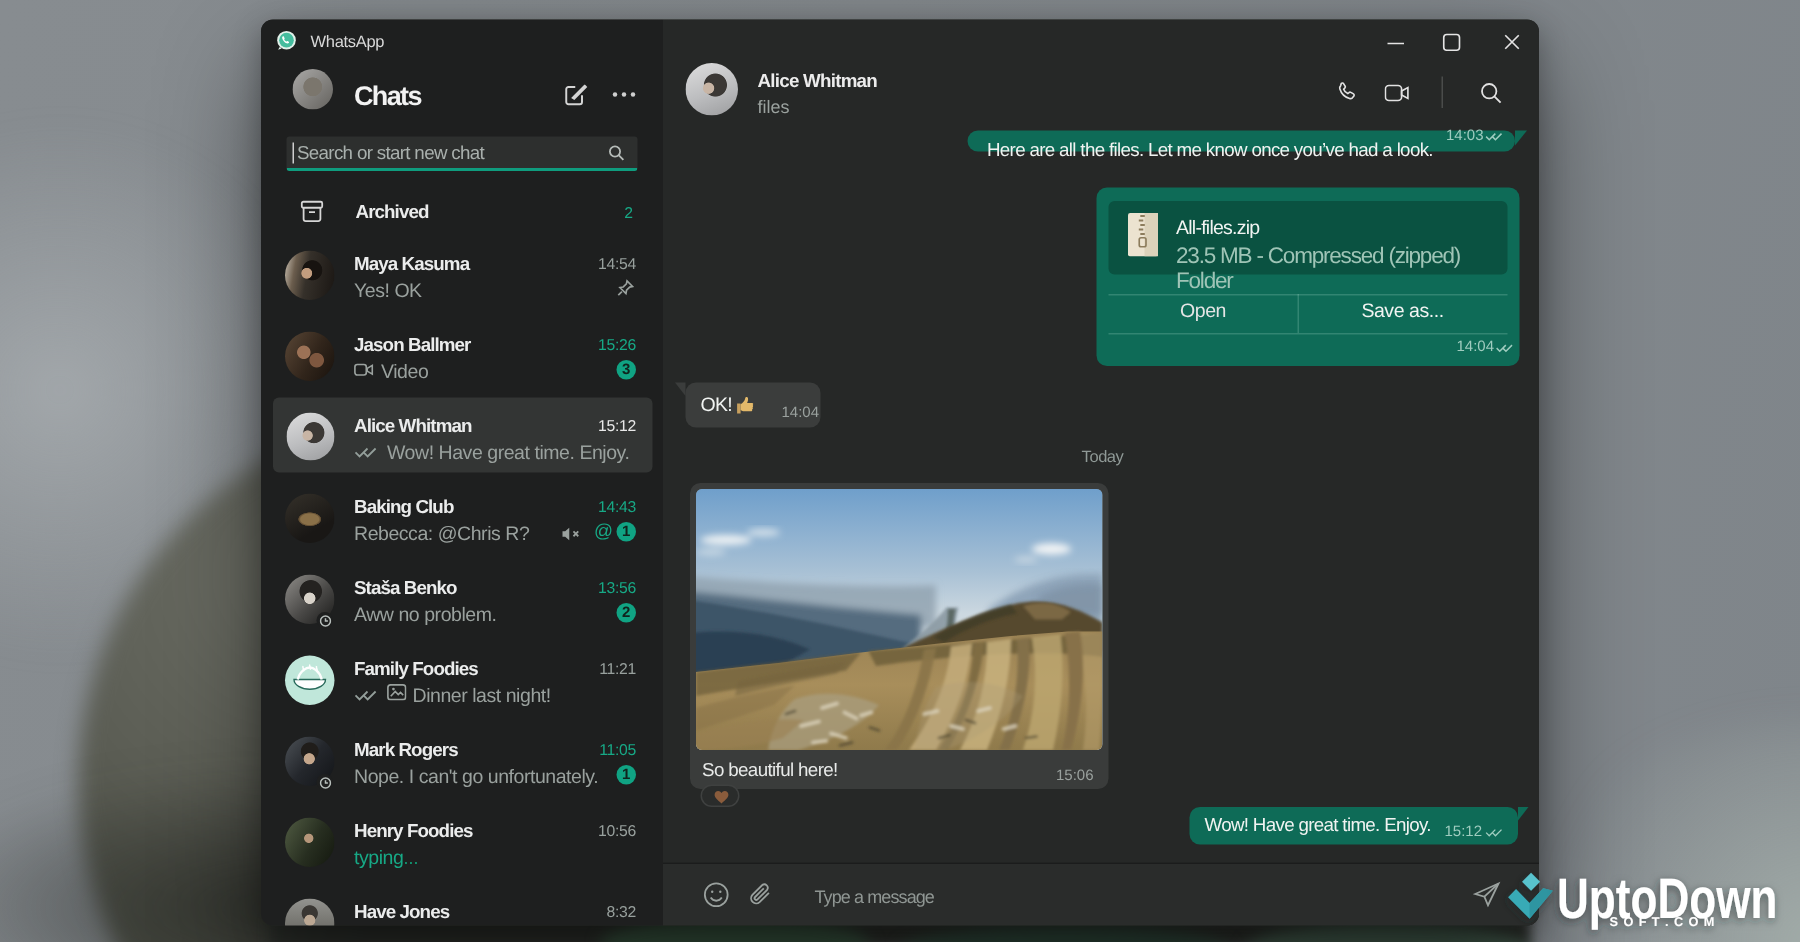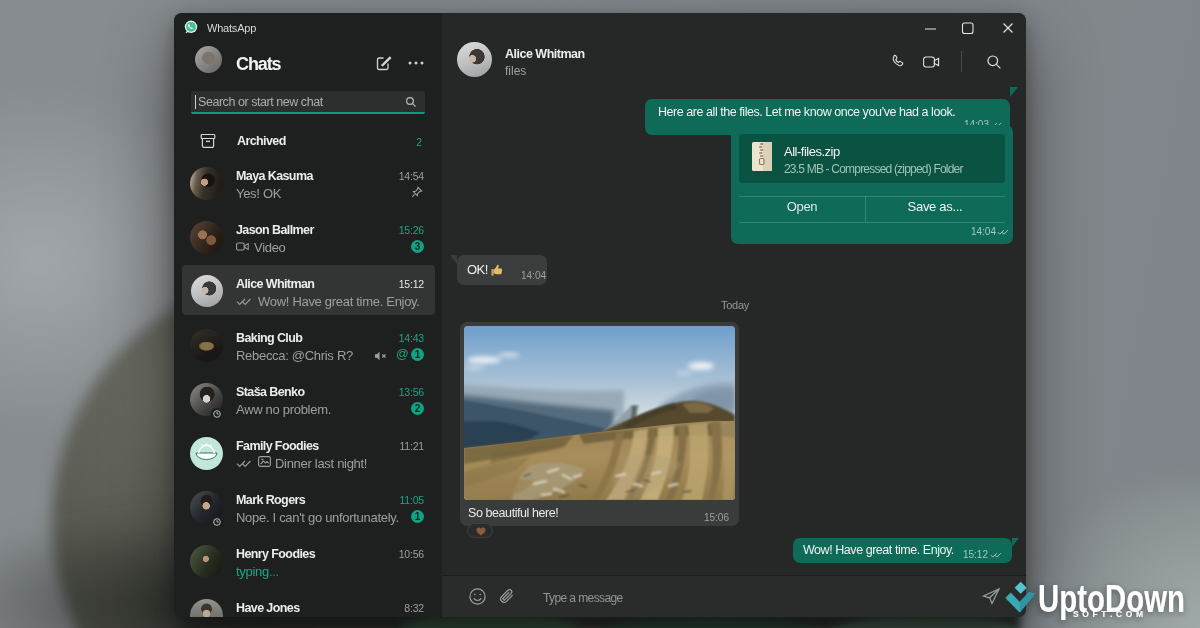--- a/index.html
+++ b/index.html
@@ -81,40 +81,40 @@
       <svg class="abs" style="left:481px;top:43px" width="17" height="12" viewBox="0 0 17 12" fill="none" stroke="#e2e2e2" stroke-width="1.1">
         <rect x=".6" y="1" width="10.8" height="10" rx="2.4"></rect>
         <path d="M11.4 4.6 L15.6 2.4 V9.6 L11.4 7.4 Z"></path>
       </svg>
       <div class="abs" style="left:519px;top:38px;width:1px;height:21px;background:#4a4c4b"></div>
       <svg class="abs" style="left:544px;top:41px" width="16" height="16" viewBox="0 0 16 16" fill="none" stroke="#e2e2e2" stroke-width="1.2">
         <circle cx="6.8" cy="6.8" r="4.8"></circle>
         <path d="M10.4 10.4 L14.4 14.4"></path>
       </svg>
 
-      <div class="bubble bub-out" style="left:203px;top:86px;width:365px;height:36px">
+      <div class="bubble bub-out" style="left:203px;top:74px;width:365px;height:14px">
         <div class="abs bub-txt" style="left:13px;top:6px;white-space:nowrap">Here are all the files. Let me know once you’ve had a look.</div>
         <div class="abs bub-time-out" style="right:21px;bottom:5px">14:03</div>
         <svg class="abs" style="right:7px;bottom:6px" width="13" height="8" viewBox="0 0 17 9" fill="none" stroke="#9fccbf" stroke-width="1.3">
           <path d="M1 4.6 L3.7 7.3 L9 2"></path>
           <path d="M6.4 4.6 L9.1 7.3 L14.4 2"></path>
         </svg>
       </div>
       <div class="abs" style="left:568px;top:74px;width:0;height:0;border-top:10px solid #0e6b57;border-right:8px solid transparent"></div>
 
       <div class="bubble bub-out" style="left:289px;top:112px;width:282px;height:119px">
         <div class="abs" style="left:8px;top:9px;width:266px;height:49px;border-radius:4px;background:#0a5241"></div>
         <svg class="abs" style="left:21px;top:17px" width="20" height="29" viewBox="0 0 20 29">
           <rect x="0" y="0" width="20" height="29" rx="1.5" fill="#ece3d0"></rect>
           <rect x="11" y="0" width="9" height="29" fill="#dcd2ba"></rect>
           <path d="M8.2 2 h3 M7.2 5 h3 M8.2 8 h3 M7.2 11 h3 M8.2 14 h3" stroke="#8c7c5c" stroke-width="1.3" fill="none"></path>
           <rect x="7.5" y="16.5" width="4.5" height="6" rx="1.2" fill="none" stroke="#8c7c5c" stroke-width="1.1"></rect>
         </svg>
         <div class="abs" style="left:53px;top:19px;font-size:13px;letter-spacing:-0.5px;color:#f1f4f2">All-files.zip</div>
-        <div class="abs" style="left:53px;top:37px;font-size:12px;letter-spacing:-0.8px;color:#9fc4b6">23.5 MB - Compressed (zipped) Folder</div>
+        <div class="abs" style="left:53px;top:37px;font-size:15px;letter-spacing:-0.8px;color:#9fc4b6">23.5 MB - Compressed (zipped) Folder</div>
         <div class="abs" style="left:8px;top:71px;width:266px;height:1px;background:rgba(215,255,240,.18)"></div>
         <div class="abs" style="left:134px;top:71px;width:1px;height:26px;background:rgba(215,255,240,.18)"></div>
         <div class="abs" style="left:8px;top:97px;width:266px;height:1px;background:rgba(215,255,240,.18)"></div>
         <div class="abs" style="left:8px;top:74px;width:126px;text-align:center;font-size:13px;letter-spacing:-0.3px;color:#e5e5e5">Open</div>
         <div class="abs" style="left:134px;top:74px;width:140px;text-align:center;font-size:13px;letter-spacing:-0.3px;color:#f1f4f2">Save as...</div>
         <div class="abs bub-time-out" style="right:17px;bottom:7px">14:04</div>
         <svg class="abs" style="right:3px;bottom:8px" width="13" height="8" viewBox="0 0 17 9" fill="none" stroke="#9fccbf" stroke-width="1.3">
           <path d="M1 4.6 L3.7 7.3 L9 2"></path>
           <path d="M6.4 4.6 L9.1 7.3 L14.4 2"></path>
         </svg>

